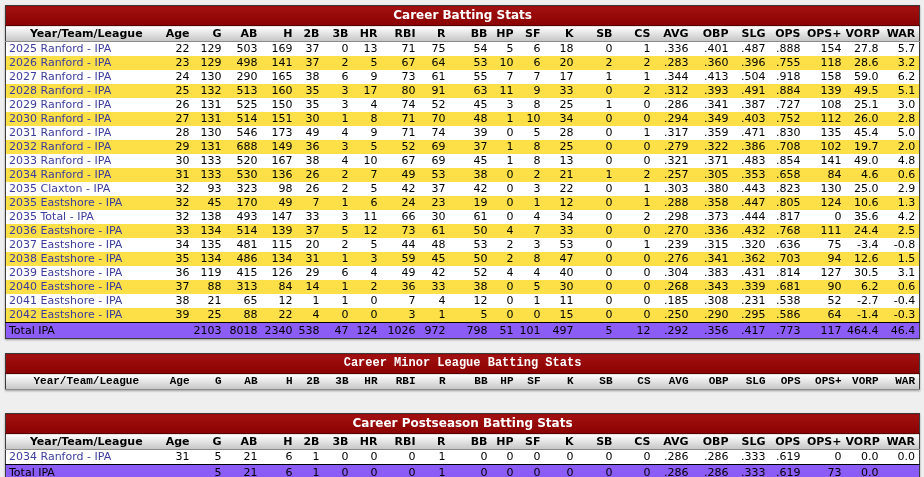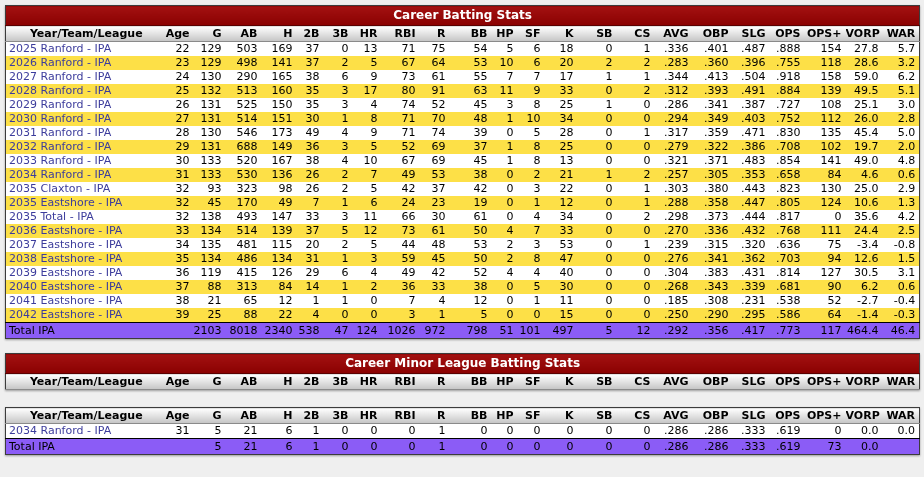--- a/index.html
+++ b/index.html
@@ -20,21 +20,21 @@
     width: 914px;
     table-layout: fixed;
     border-collapse: collapse;
     border: 1px solid #3c3c3c;
     box-shadow: 0 1px 2px rgba(0,0,0,0.35);
     background: #ffffff;
     font-size: 11px;
     color: #000;
   }
   table.stats-table.mb14 { margin-bottom: 14px; }
-  table.stats-table.mb17 { margin-bottom: 17px; }
+  table.stats-table.mb17 { margin-bottom: 23px; font-family: Liberation Mono, monospace; }
   th.title {
     background: linear-gradient(#a31212, #8a0000);
     color: #ffffff;
     font-weight: bold;
     font-size: 12px;
     text-align: center;
     height: 19px;
     line-height: 19px;
     padding: 0;
     border-bottom: 1px solid #5a0000;
@@ -748,20 +748,23 @@
         <col style="width: 38px;">
         <col style="width: 38px;">
         <col style="width: 40px;">
         <col style="width: 37px;">
         <col style="width: 35px;">
         <col style="width: 41px;">
         <col style="width: 37px;">
         <col style="width: 37px;">
       </colgroup>
     <thead>
+      <tr>
+        <th class="title" colspan="23">Career Postseason Batting Stats</th>
+      </tr>
       <tr class="head-row">
           <th class="name">Year/Team/League</th>
           <th>Age</th>
           <th>G</th>
           <th>AB</th>
           <th>H</th>
           <th>2B</th>
           <th>3B</th>
           <th>HR</th>
           <th>RBI</th>

